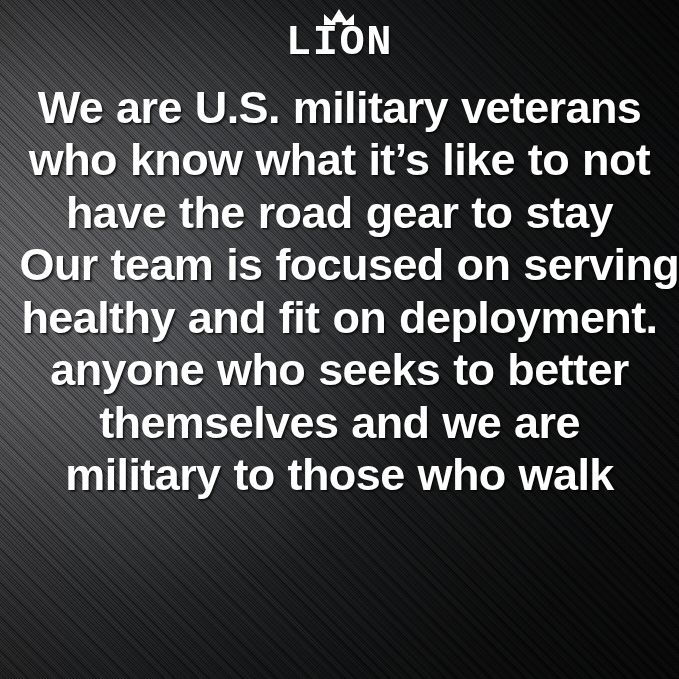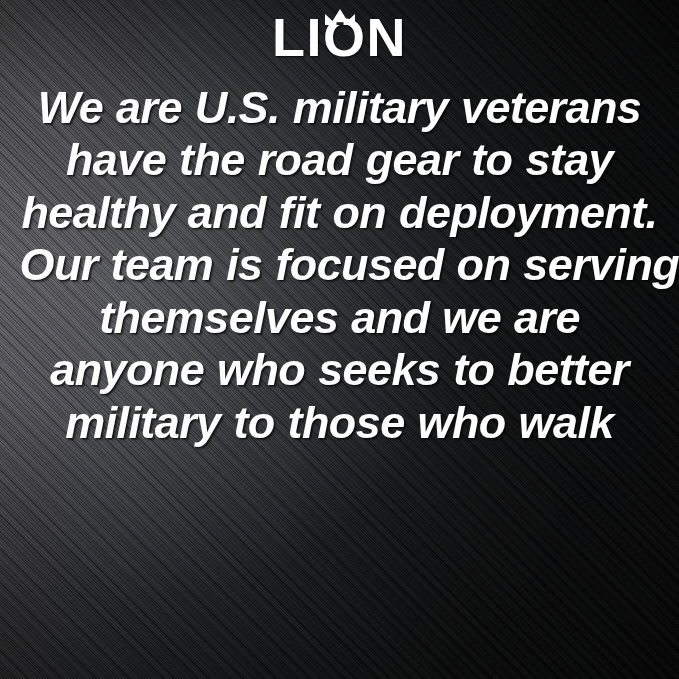--- a/index.html
+++ b/index.html
@@ -127,23 +127,23 @@
     align-items: flex-end;
     justify-content: center;
     position: relative;
     height: 56px;
   }
 
   .logo-text {
     display: flex;
     align-items: baseline;
     color: #ffffff;
-    font-family: Liberation Sans, sans-serif;
+    font-family: Liberation Mono, monospace;
     font-weight: 700;
-    font-size: 54px;
+    font-size: 42px;
     letter-spacing: 1.5px;
     line-height: 1;
     text-shadow: 1px 1px 2px rgba(0,0,0,0.85);
   }
 
   .logo-part {
     position: relative;
     display: inline-block;
   }
 
@@ -176,21 +176,20 @@
     color: #ffffff;
     font-family: "Liberation Sans", sans-serif;
     font-weight: 700;
     font-size: 45px;
     line-height: 1.165;
     letter-spacing: -0.6px;
     word-spacing: 1px;
     text-shadow:
       2px 2px 2px rgba(0,0,0,0.55),
       1px 1px 0px rgba(0,0,0,0.35);
-    font-style: italic;
     -webkit-font-smoothing: antialiased;
   }
 
   .quote .ln {
     display: block;
     white-space: nowrap;
   }
 </style>
 </head>
 <body>
@@ -213,22 +212,23 @@
       <span class="crown">
         <svg viewBox="0 0 30 17" width="30" height="17" aria-hidden="true">
           <path d="M0 17 L0 6 L7.5 13 L15 1 L22.5 13 L30 6 L30 17 Z" fill="#ffffff"></path>
           <rect x="11.5" y="14.2" width="7" height="2.8" fill="#1a1a1a"></rect>
         </svg>
       </span>
     </div>
 
     <div class="quote">
       <span class="ln">We are U.S. military veterans</span>
+      <span class="ln">who know what it’s like to not</span>
       <span class="ln">have the road gear to stay</span>
+      <span class="ln">Our team is focused on serving</span>
       <span class="ln">healthy and fit on deployment.</span>
-      <span class="ln">Our team is focused on serving</span>
+      <span class="ln">anyone who seeks to better</span>
       <span class="ln">themselves and we are</span>
-      <span class="ln">anyone who seeks to better</span>
       <span class="ln">military to those who walk</span>
     </div>
 
   </div>
 </div>
 
 </body></html>

